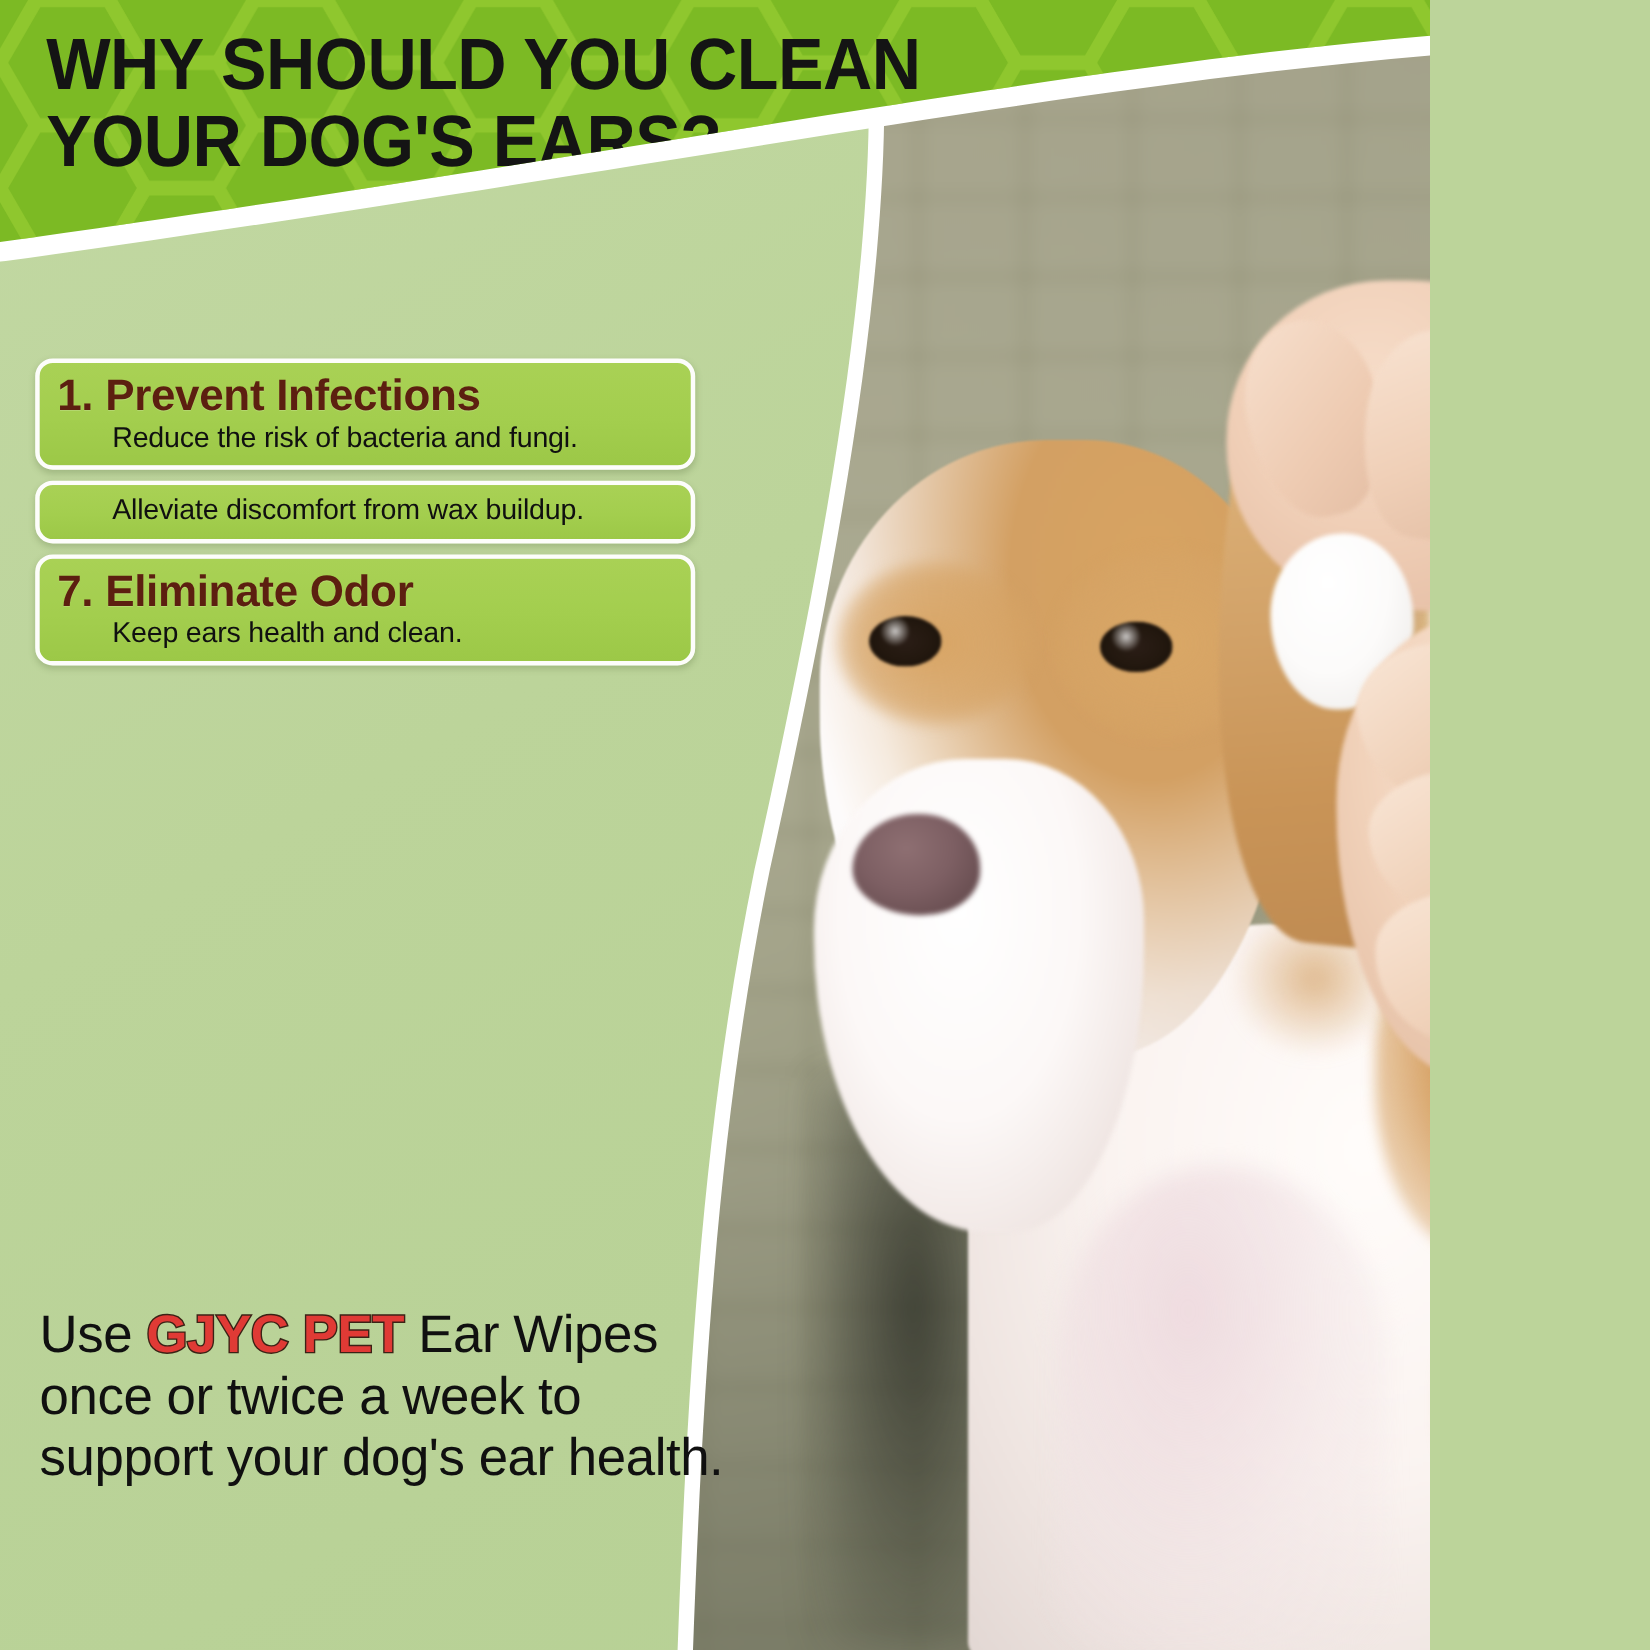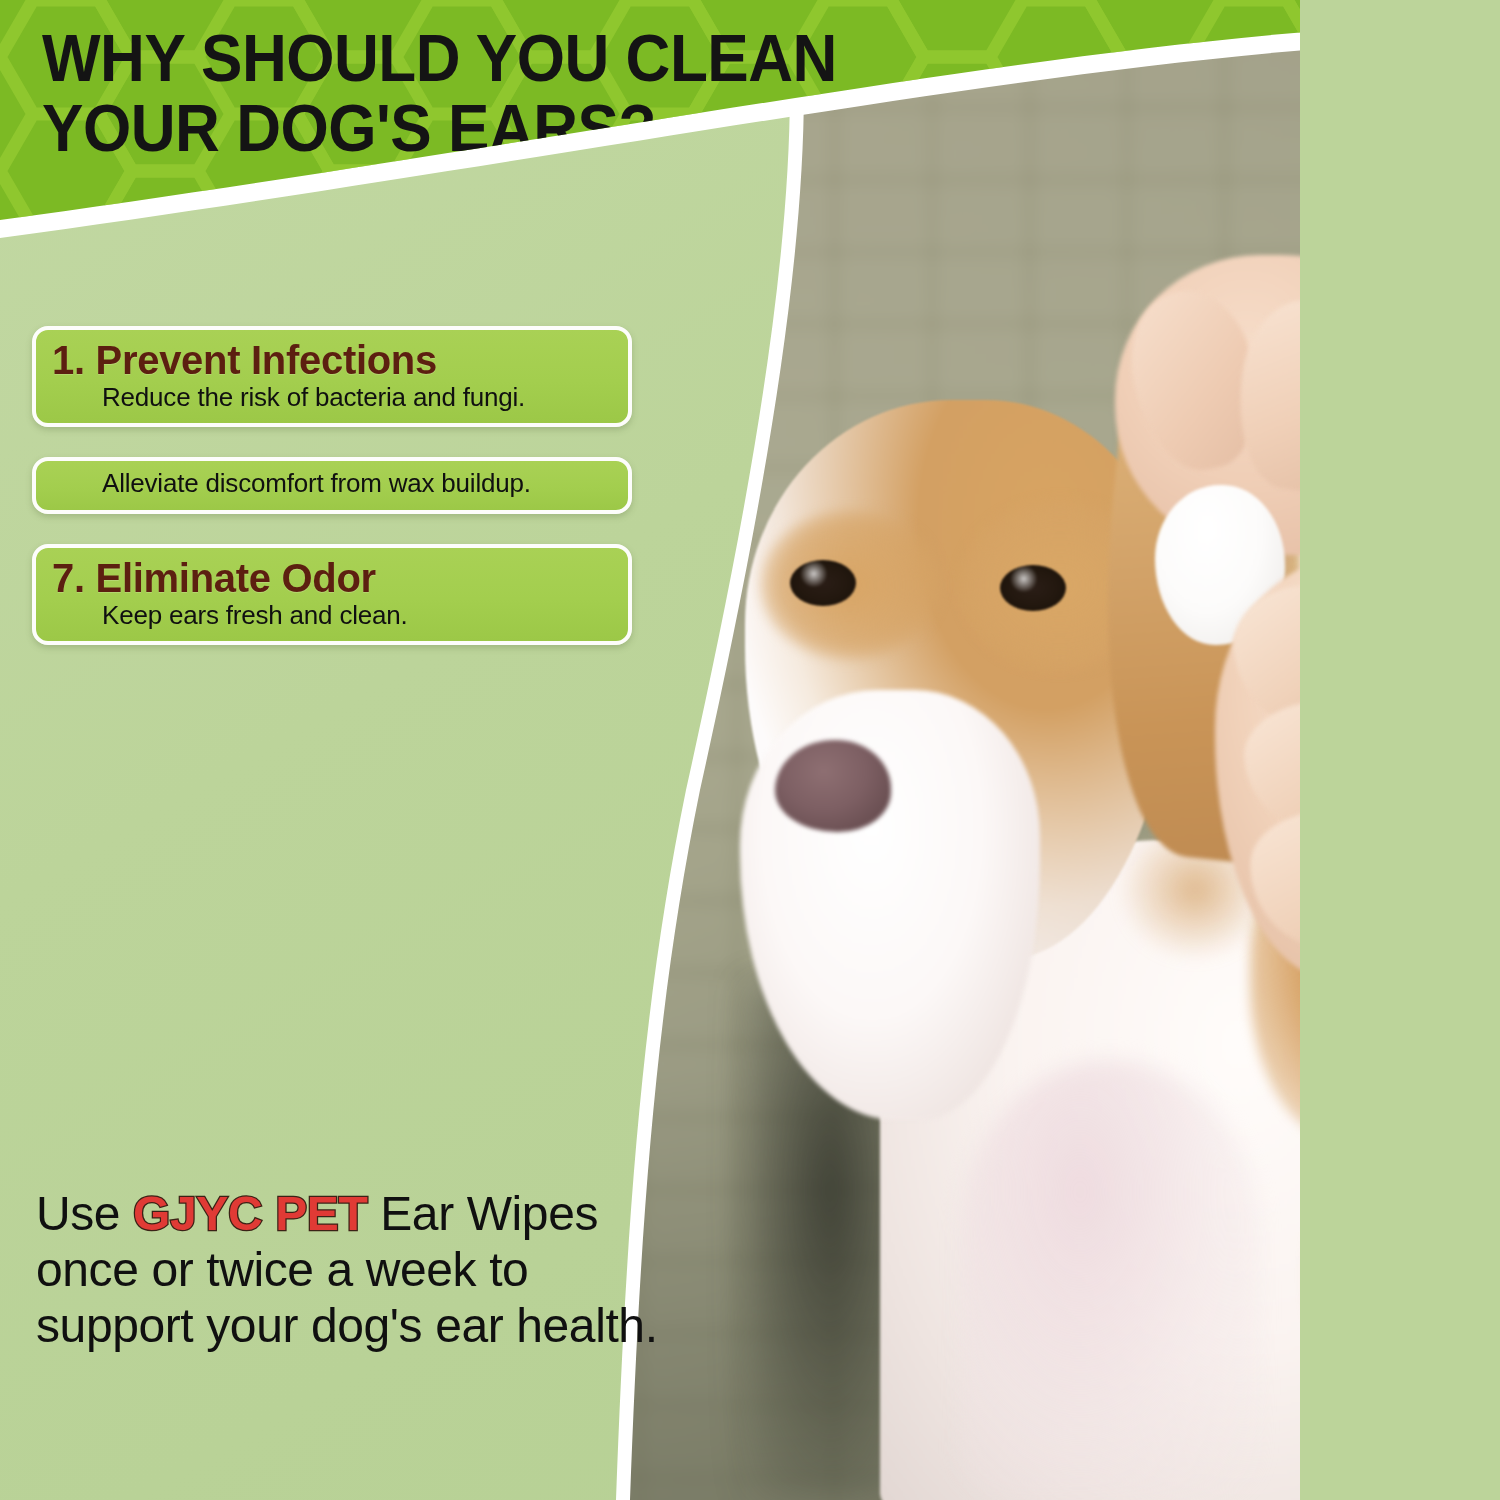--- a/index.html
+++ b/index.html
@@ -300,21 +300,21 @@
     position:absolute;
     left:32px; top:326px;
     width:600px;
   }
   .card {
     position:relative;
     background:linear-gradient(180deg,#a9d155 0%, #a3ce4e 55%, #9cc847 100%);
     border:4px solid #fdfdfb;
     border-radius:16px;
     padding:8px 14px 12px 16px;
-    margin-bottom:30px;
+    margin-bottom:10px;
     box-shadow:0 3px 6px rgba(90,110,60,.28);
   }
   .card-title {
     font-size:40px;
     line-height:1.12;
     font-weight:bold;
     color:#5c1f10;
     letter-spacing:-0.3px;
     text-shadow:0 1px 0 rgba(255,255,255,.18);
   }
@@ -408,19 +408,19 @@
   <div class="cards">
     <div class="card">
       <div class="card-title">1. Prevent Infections</div>
       <div class="card-desc">Reduce the risk of bacteria and fungi.</div>
     </div>
     <div class="card">
       <div class="card-desc">Alleviate discomfort from wax buildup.</div>
     </div>
     <div class="card">
       <div class="card-title">7. Eliminate Odor</div>
-      <div class="card-desc">Keep ears fresh and clean.</div>
+      <div class="card-desc">Keep ears health and clean.</div>
     </div>
   </div>
 
   <div class="cta"><span>Use </span><span class="brand">GJYC PET</span><span> Ear Wipes once or twice a week to support your dog's ear health.</span></div>
 
 </div>
 
 </body></html>

